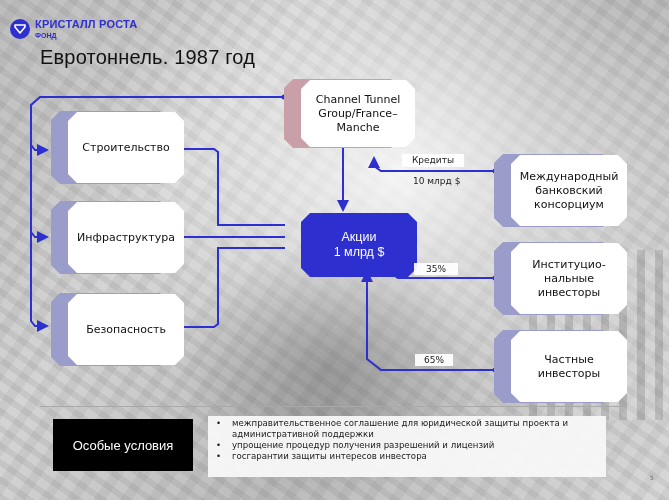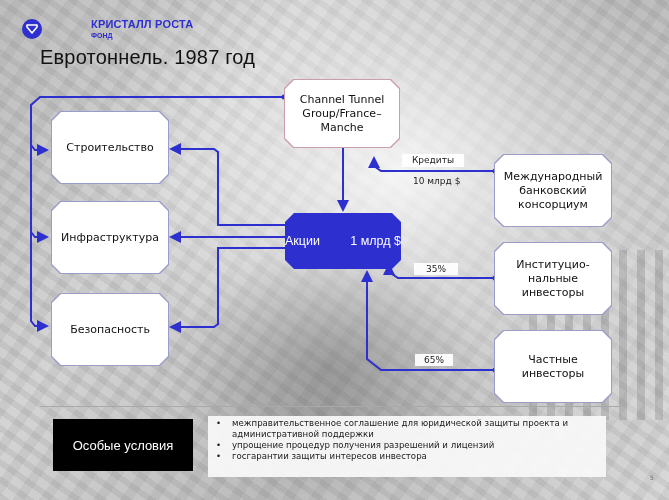--- a/index.html
+++ b/index.html
@@ -20,40 +20,41 @@
     .bg-dark {
       position: absolute; left: 180px; top: 240px; width: 300px; height: 260px;
       background: radial-gradient(ellipse at center, rgba(70,70,70,0.35) 0%, rgba(70,70,70,0) 70%);
     }
     .bg-rails {
       position: absolute; right: 0; top: 250px; width: 140px; height: 170px;
       background: repeating-linear-gradient(90deg, rgba(90,90,90,0.28) 0 8px, rgba(235,235,235,0.25) 8px 18px);
       opacity: 0.7;
     }
 
-    .logo { position: absolute; left: 22px; top: 19px; display: flex; align-items: center; gap: 44px; }
+    .logo { position: absolute; left: 10px; top: 19px; display: flex; align-items: center; }
     .logo-mark {
       width: 20px; height: 20px; border-radius: 50%; background: #2d2fcf;
       display: flex; align-items: center; justify-content: center;
     }
     .logo-text { margin-left: 5px; color: #2d2fcf; font-family: "Liberation Sans", sans-serif; font-weight: bold; line-height: 1; }
     .logo-name { font-size: 11px; letter-spacing: 0.2px; }
     .logo-sub { font-size: 7px; margin-top: 2px; }
 
     .title {
       position: absolute; left: 40px; top: 46px;
       font-family: "Liberation Sans", sans-serif; font-weight: normal; font-size: 20px;
       color: #111; letter-spacing: 0.2px;
     }
 
     .node {
       position: absolute; background: #fff; color: #111;
       display: flex; align-items: center; justify-content: center; text-align: center;
       font-size: 11px; line-height: 14px;
       clip-path: polygon(9px 0, calc(100% - 9px) 0, 100% 9px, 100% calc(100% - 9px), calc(100% - 9px) 100%, 9px 100%, 0 calc(100% - 9px), 0 9px);
+      margin-left: 16px;
     }
     .node-outline {
       position: absolute;
       clip-path: polygon(9px 0, calc(100% - 9px) 0, 100% 9px, 100% calc(100% - 9px), calc(100% - 9px) 100%, 9px 100%, 0 calc(100% - 9px), 0 9px);
       background: #9a9cc9;
     }
     .node-red { background: #c9a0a8; }
     .node.blue {
       background: #2d2fcf; color: #fff; font-family: "Liberation Sans", sans-serif; font-size: 12.5px; line-height: 15px;
     }
@@ -150,21 +151,21 @@
 <div class="node-outline" style="left:51px;top:293px;width:118px;height:73px;"></div>
 <div class="node" style="left:52px;top:294px;width:116px;height:71px;">
   <span>Безопасность</span>
 </div>
 
 <div class="node-outline node-red" style="left:284px;top:79px;width:116px;height:69px;"></div>
 <div class="node" style="left:285px;top:80px;width:114px;height:67px;padding:0 8px;box-sizing:border-box;">
   <span>Channel Tunnel Group/France–Manche</span>
 </div>
 
-<div class="node blue" style="left:285px;top:213px;width:116px;height:56px;flex-direction:row;justify-content:space-between;">
+<div class="node blue" style="left:285px;top:213px;width:116px;height:64px;flex-direction:column;">
   <span>Акции</span>
   <span>1 млрд $</span>
 </div>
 
 <div class="node-outline" style="left:494px;top:154px;width:118px;height:73px;"></div>
 <div class="node" style="left:495px;top:155px;width:116px;height:71px;padding:0 6px;box-sizing:border-box;">
   <span>Международный банковский консорциум</span>
 </div>
 
 <div class="node-outline" style="left:494px;top:242px;width:118px;height:73px;"></div>

